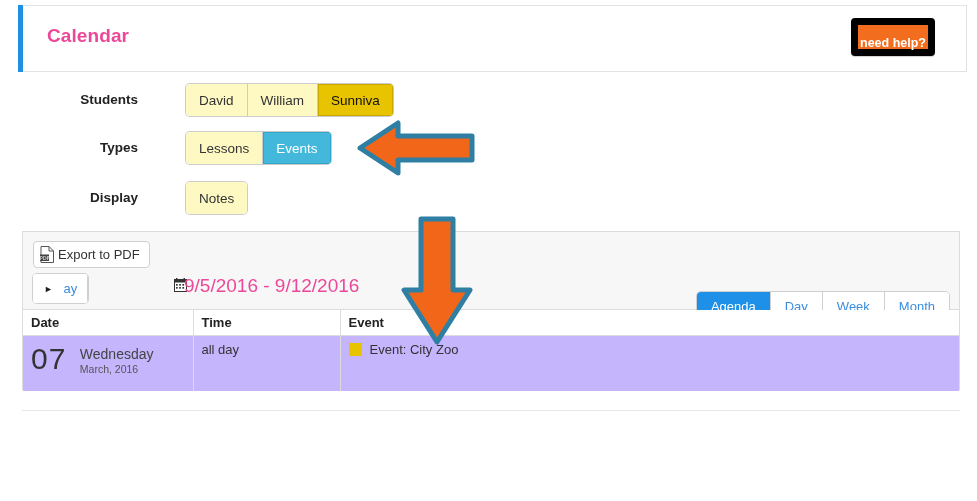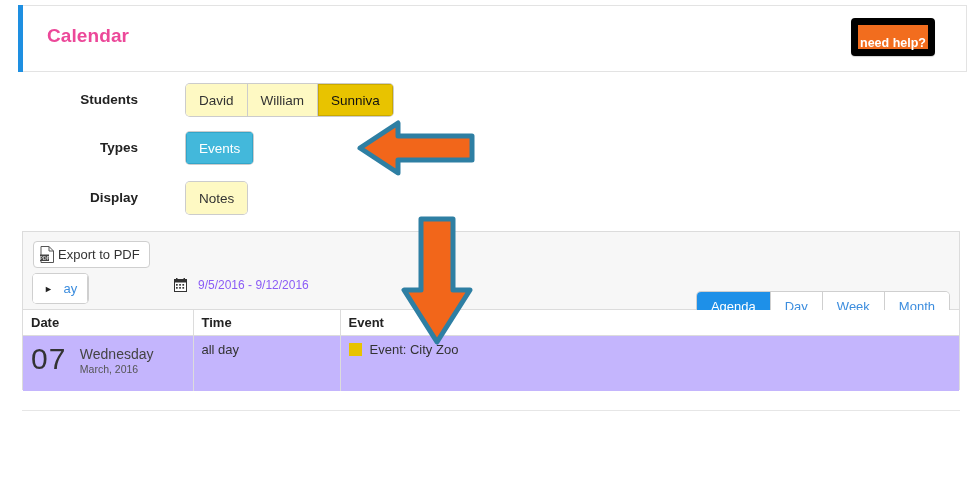--- a/index.html
+++ b/index.html
@@ -158,23 +158,23 @@
   .nbtn.today { width: 55px; color: #3c8dde; }
   .nbtn.arrow { width: 31px; color: #222; font-size: 9px; }
 
   .cal-icon {
     position: absolute;
     left: 174px; top: 278px;
     width: 13px; height: 14px;
   }
   .date-range {
     position: absolute;
-    left: 198px; top: 278px;
-    font-size: 12px;
-    color: #8b5cf6;
+    left: 184px; top: 278px;
+    font-size: 19px;
+    color: #ec4899;
     line-height: 15px;
     cursor: pointer;
   }
 
   .view-group {
     position: absolute;
     right: 10px; top: 60px;
     display: flex;
     height: 29px;
     border-radius: 4px;
@@ -284,20 +284,21 @@
     <div class="btn-group" style="left:186px; top:0;">
       <div class="gbtn">David</div>
       <div class="gbtn">William</div>
       <div class="gbtn sel-yellow">Sunniva</div>
     </div>
   </div>
 
   <div class="frow" style="left:0; top:132px;">
     <div class="flabel" style="left:0; top:0;">Types</div>
     <div class="btn-group" style="left:186px; top:0;">
+      <div class="gbtn">Lessons</div>
       <div class="gbtn sel-cyan">Events</div>
     </div>
   </div>
 
   <div class="frow" style="left:0; top:182px;">
     <div class="flabel" style="left:0; top:0;">Display</div>
     <div class="btn-group" style="left:186px; top:0;">
       <div class="gbtn">Notes</div>
     </div>
   </div>

